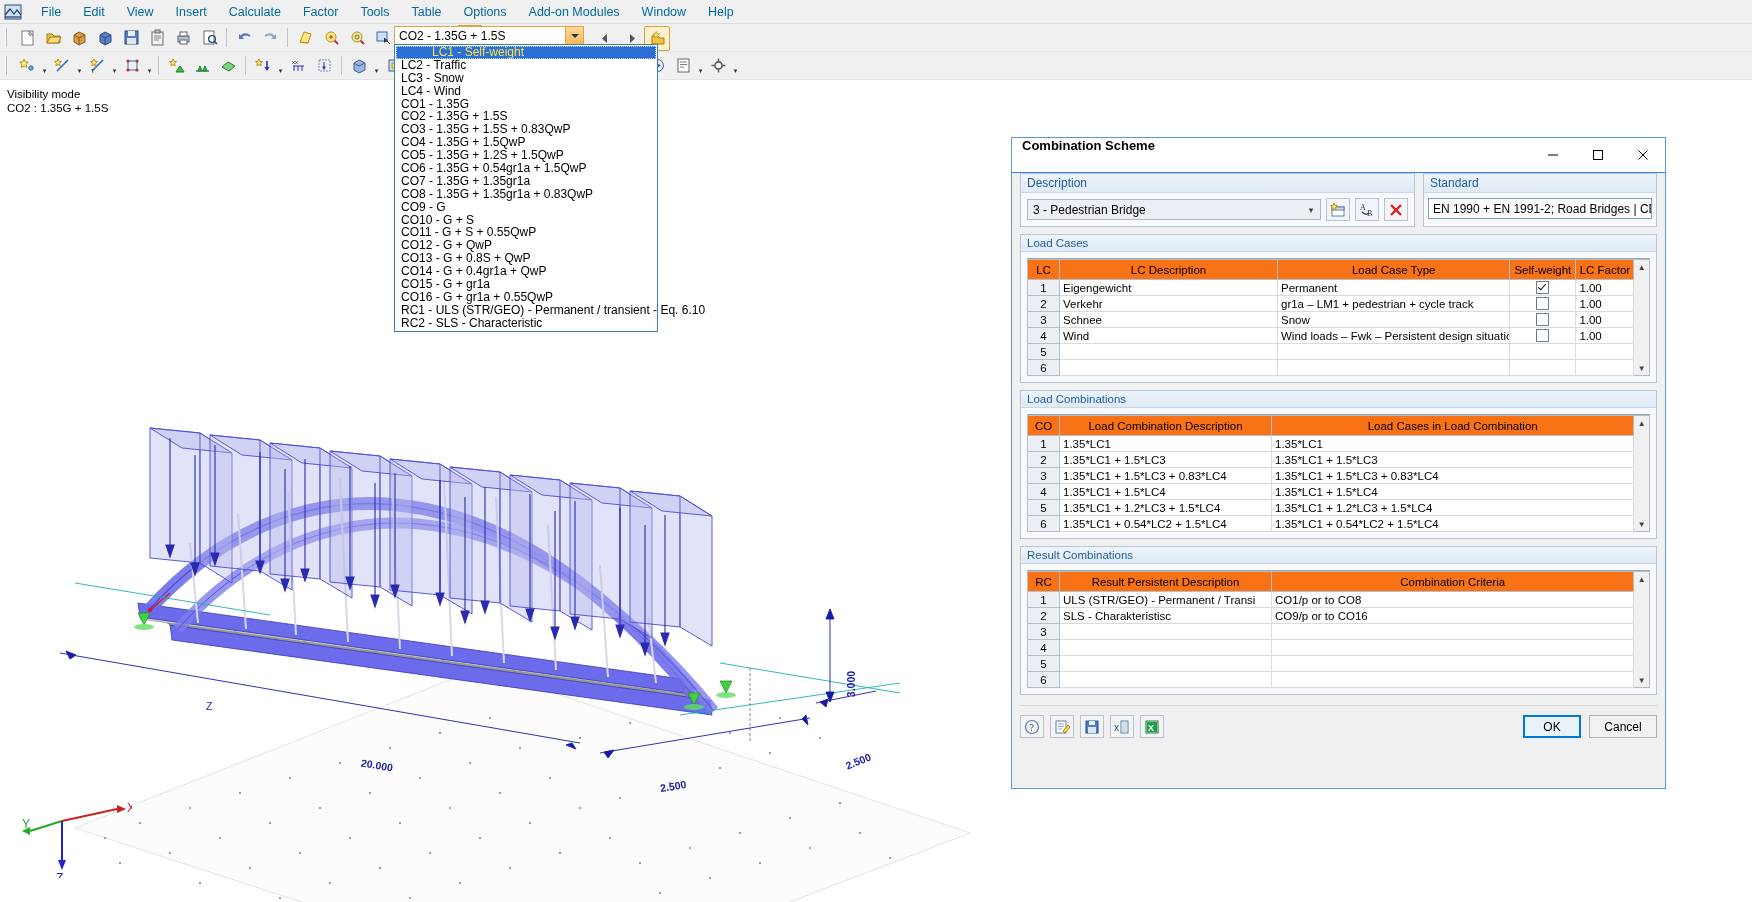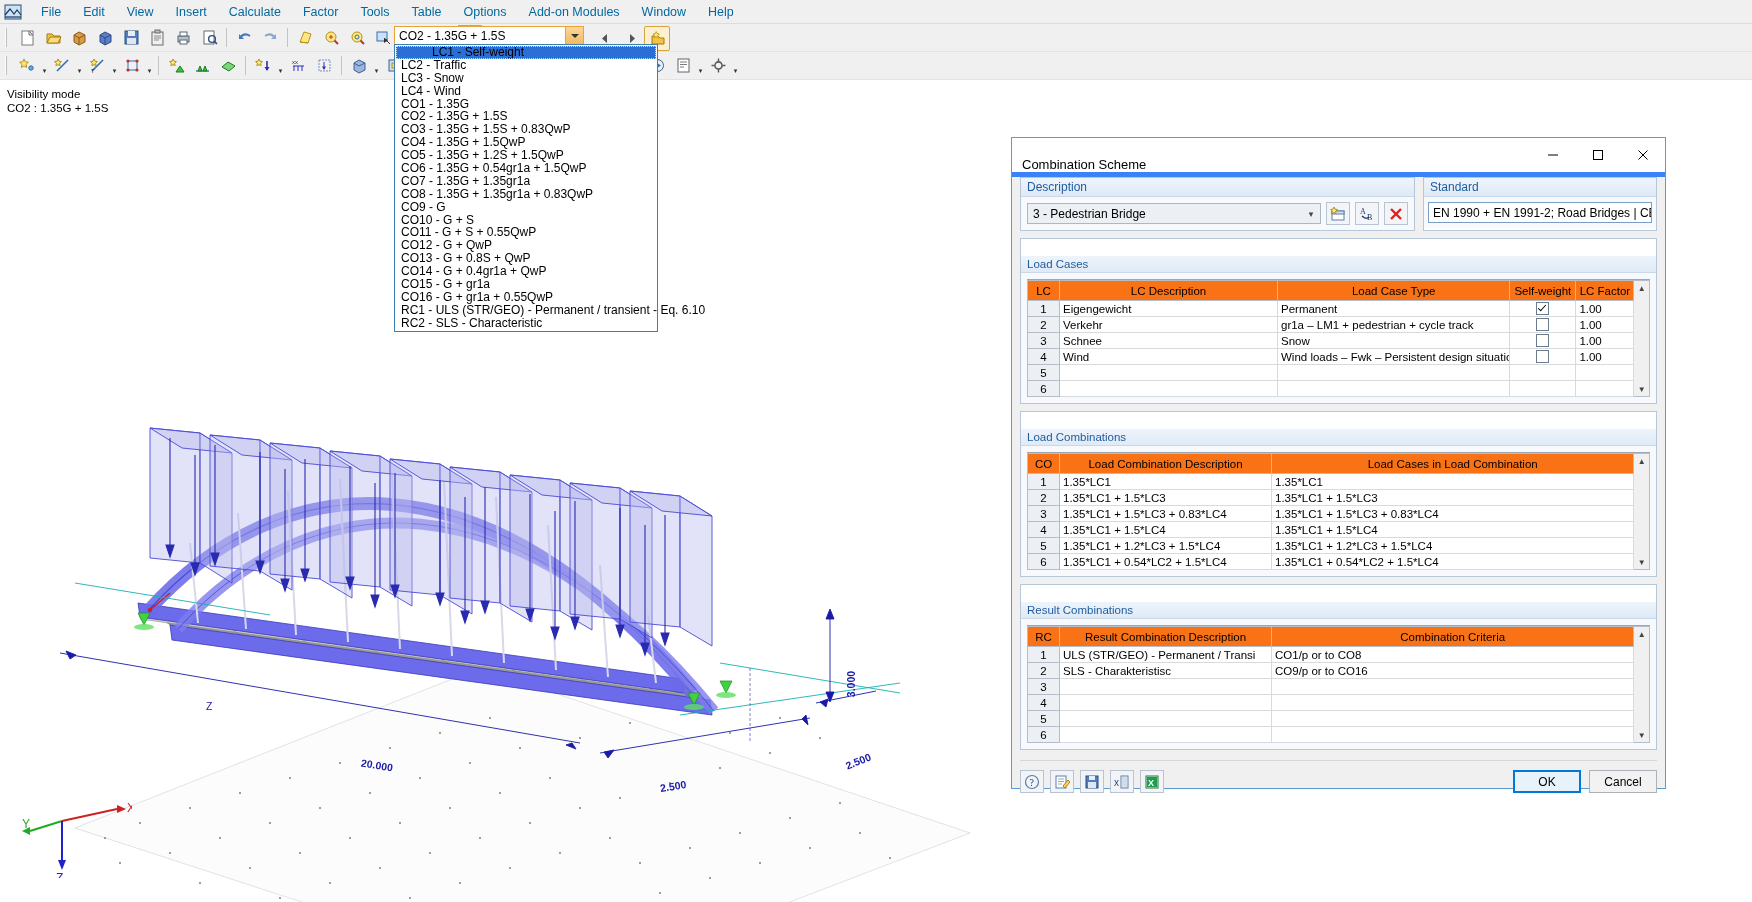--- a/index.html
+++ b/index.html
@@ -46,52 +46,53 @@
   .tb-combo .drop:after{content:"";border-left:4px solid transparent;border-right:4px solid transparent;
     border-top:4px solid #333;}
 
   
   .dropdown{
     position:absolute;left:394px;top:44px;width:264px;
     background:#fff;border:1px solid #3c7fb1;z-index:60;
     padding:1px;box-sizing:border-box;
   }
   .dd-item{height:12.9px;line-height:12.9px;font-size:12px;padding-left:5px;white-space:nowrap;}
-  .dd-item.sel{background:#2a6fd6;color:#000000;outline:1px dotted #c6d9f0;outline-offset:-1px;padding-left:36px;}
+  .dd-item.sel{background:#2a6fd6;color:#fde047;outline:1px dotted #c6d9f0;outline-offset:-1px;padding-left:36px;}
 
   
   .canvas{
     position:absolute;left:0;top:83px;width:1752px;height:825px;background:#fff;
   }
   .vis-mode{position:absolute;left:7px;top:4px;font-size:11.5px;line-height:14px;color:#000;}
 
   .axis-widget{position:absolute;left:22px;top:705px;width:110px;height:90px;}
 
   
   .dialog{
     position:absolute;left:1011px;top:137px;width:655px;height:652px;
     background:#f0f0f0;border:1px solid #5b9bd5;
     box-shadow:0 0 0 0 rgba(0,0,0,0);
     box-sizing:border-box;
   }
   .dlg-title{
-    height:34px;display:flex;align-items:flex-end;background:#ffffff;
-    border-bottom:5px solid #3b82f6;
+    height:34px;display:flex;align-items:flex-start;background:#ffffff;
+    border-bottom:1px solid #3b82f6;
+    font-weight:bold;
   }
   .dlg-title .t{flex:1;padding-left:10px;font-size:13px;color:#000;}
   .dlg-btns{display:flex;height:34px;}
   .dlg-btn{width:45px;height:34px;display:flex;align-items:center;justify-content:center;color:#000;}
 
   .dlg-body{padding:0 8px 8px 8px;}
 
   
   .gbox{margin-top:7px;background:#fff;border:1px solid #b6c7da;position:relative;}
   .gbox-head{
     background:linear-gradient(#eef4fb,#dfeaf6);
-    color:#1f5b9e;font-size:11.5px;padding:2px 6px;border-bottom:1px solid #c9d8e8;margin-top:17px;
+    color:#1f5b9e;font-size:11.5px;padding:2px 6px;border-bottom:1px solid #c9d8e8;
   }
   .gbox-inner{padding:6px;background:#f7f9fc;}
 
   
   .descrow{display:flex;gap:8px;}
   .desc-panel{flex:1;background:#fff;border:1px solid #b6c7da;}
   .std-panel{width:232px;background:#fff;border:1px solid #b6c7da;}
   .panel-head{background:linear-gradient(#eef4fb,#dfeaf6);color:#1f5b9e;font-size:12px;
               padding:2px 6px;border-bottom:1px solid #c9d8e8;}
   .panel-in{padding:5px 6px;background:#f7f9fc;display:flex;align-items:center;gap:5px;}
@@ -140,21 +141,21 @@
           font-size:8px;color:#444;background:#f0f0f0;}
   .vs-track{flex:1;width:13px;background:#f0f0f0;}
 
   
   .dlg-foot{display:flex;align-items:center;margin-top:10px;border-top:1px solid #d6d6d6;padding-top:9px;}
   .foot-icons{display:flex;gap:6px;}
   .fbtn{width:24px;height:23px;border:1px solid #b9c4d0;background:#f2f4f7;
         display:flex;align-items:center;justify-content:center;box-sizing:border-box;}
   .foot-spacer{flex:1;}
   .okbtn{
-    width:68px;height:23px;border:1px solid #0078d7;background:#e8f2fb;font-size:12px;
+    width:58px;height:23px;border:1px solid #0078d7;background:#e8f2fb;font-size:12px;
     display:flex;align-items:center;justify-content:center;box-sizing:border-box;
     outline:1px solid #0078d7;outline-offset:-2px;
   }
   .cancelbtn{
     width:68px;height:23px;border:1px solid #adb2b8;background:#f2f2f2;font-size:12px;
     display:flex;align-items:center;justify-content:center;margin-left:8px;box-sizing:border-box;text-align:center;
   }
   .dim-label{position:absolute;font-size:10.5px;font-weight:bold;color:#1a1aa8;}
 </style>
 </head>
@@ -974,21 +975,21 @@
           <div class="tblwrap">
             <table class="grid">
               <colgroup>
                   <col style="width:32px">
                   <col style="width:212px">
                   <col>
                 </colgroup>
               <thead>
                   <tr>
                 <th>RC</th>
-                <th>Result Combination Description</th>
+                <th>Result Persistent Description</th>
                 <th>Combination Criteria</th>
               </tr>
                 </thead>
               <tbody id="rc-body">
                   <tr>
                     <td class="rowno">1</td>
                     <td>ULS (STR/GEO) - Permanent / Transi</td>
                     <td>CO1/p or to CO8</td>
                   </tr>
                   <tr>

